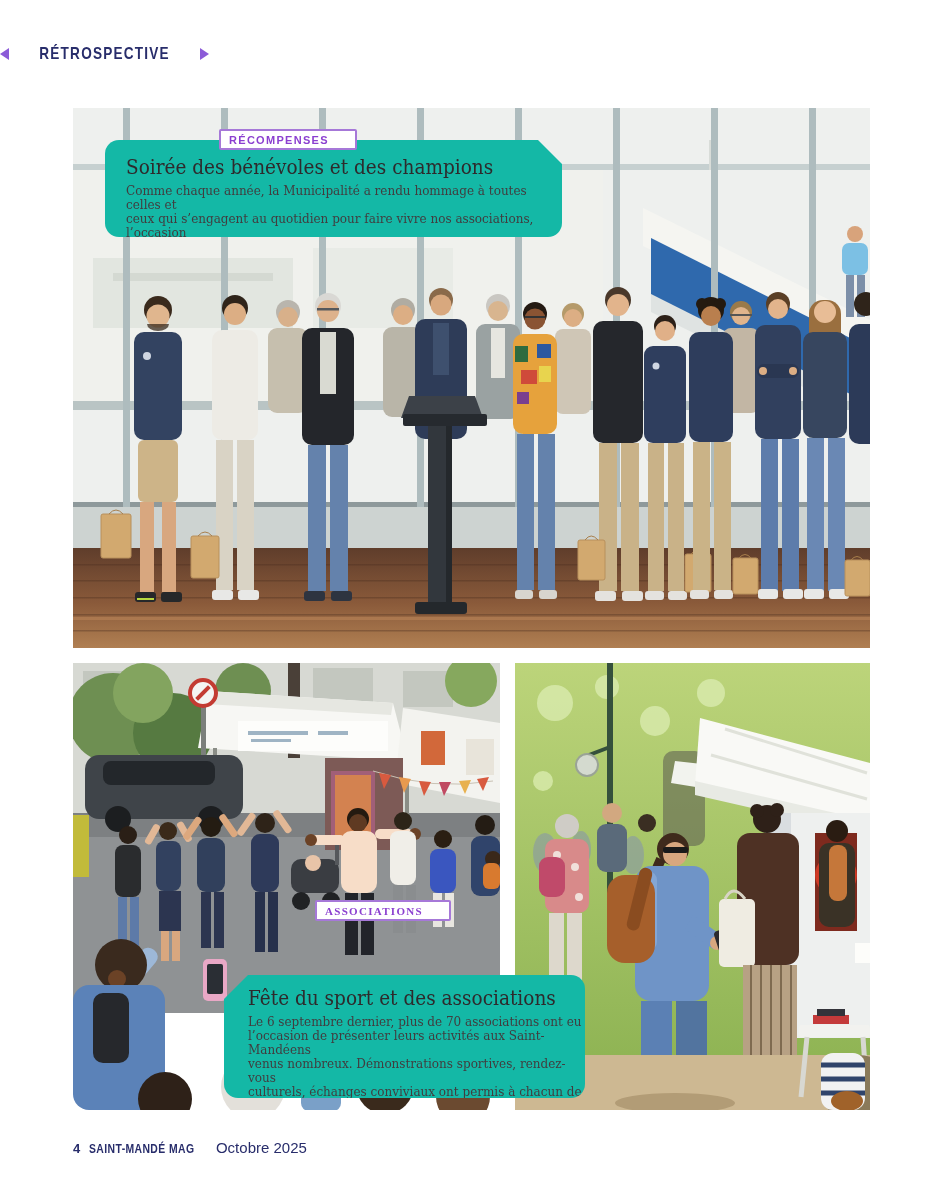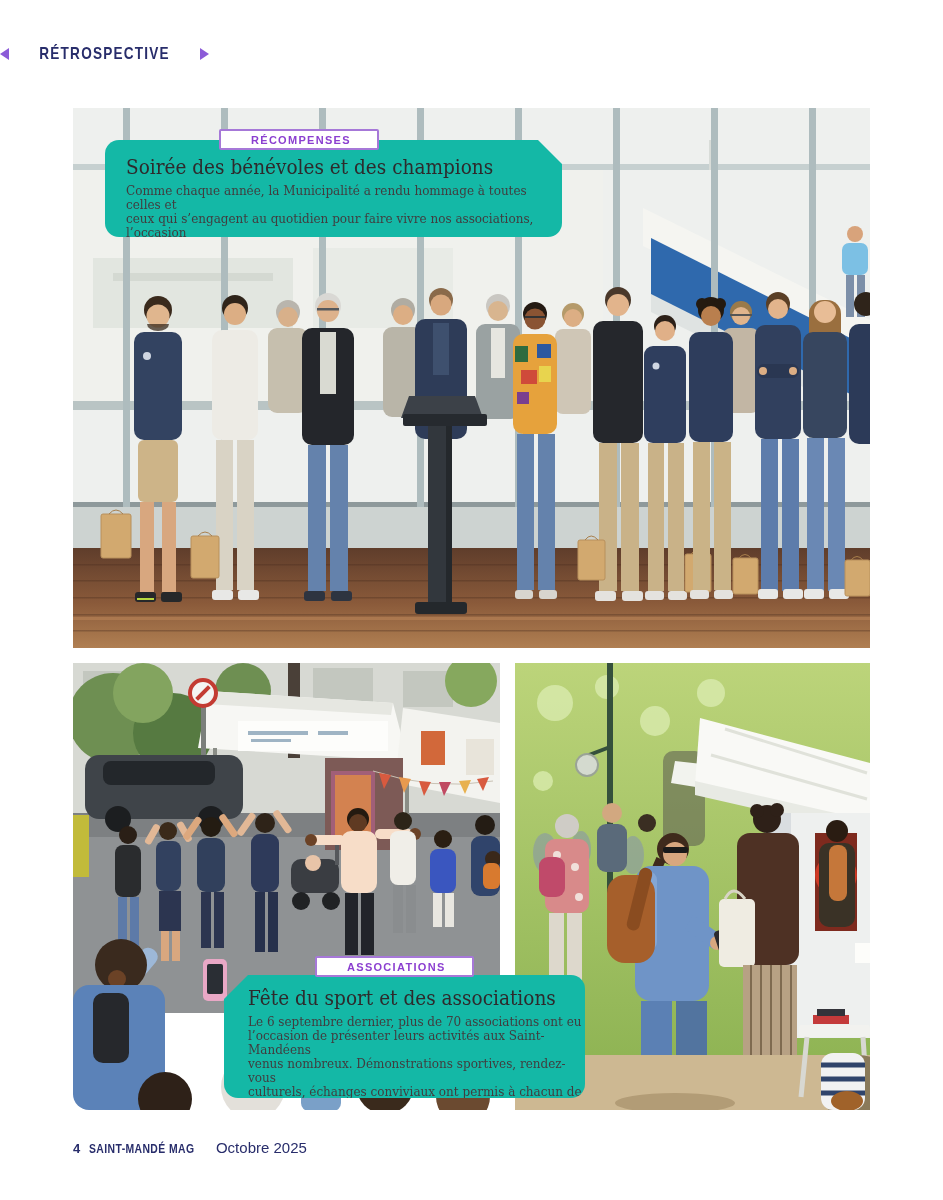--- a/index.html
+++ b/index.html
@@ -22,23 +22,23 @@
         clip-path:path("M14 0 H433 L457 24 V83 A14 14 0 0 1 443 97 H14 A14 14 0 0 1 0 83 V14 A14 14 0 0 1 14 0 Z");}
   .card2{left:224px;top:975px;width:361px;height:123px;
         clip-path:path("M0 24 L24 0 H347 A14 14 0 0 1 361 14 V109 A14 14 0 0 1 347 123 H14 A14 14 0 0 1 0 109 Z");}
   .card-inner1{padding:15px 0 0 21px;}
   .card-inner2{padding:11px 0 0 24px;}
   .card-title{display:inline-block;white-space:nowrap;transform:scaleX(.88);transform-origin:left center;
         font-family:"DejaVu Serif",serif;font-size:21px;font-weight:500;color:#2e2a2c;}
   .card-body{margin-top:5px;font-family:"DejaVu Serif",serif;font-size:12px;line-height:14px;
         color:#413d3f;white-space:pre-line;}
   .badge{position:absolute;z-index:6;background:#ffffff;border:2px solid #a678d8;border-radius:2px;
-        padding:3px 26px 2px 30px;font-size:11px;font-weight:bold;letter-spacing:1.3px;color:#8b3fd0;}
+        padding:3px 26px 2px 8px;font-size:11px;font-weight:bold;letter-spacing:1.3px;color:#8b3fd0;}
   .badge1{left:219px;top:129px;}
-  .badge2{left:315px;top:956px;}
+  .badge2{left:315px;top:900px;font-family:Liberation Serif, serif;}
   
   .page-footer{position:absolute;left:73px;top:1139px;display:flex;align-items:baseline;gap:9px;color:#282d6b;}
   .pg-num{font-size:13px;font-weight:bold;}
   .mag-title{display:inline-block;transform:scaleX(.8);transform-origin:left center;
         font-size:13px;font-weight:bold;letter-spacing:.5px;}
   .issue{font-size:15px;font-weight:500;margin-left:-14px;}
 </style>
 </head>
 <body>
 

